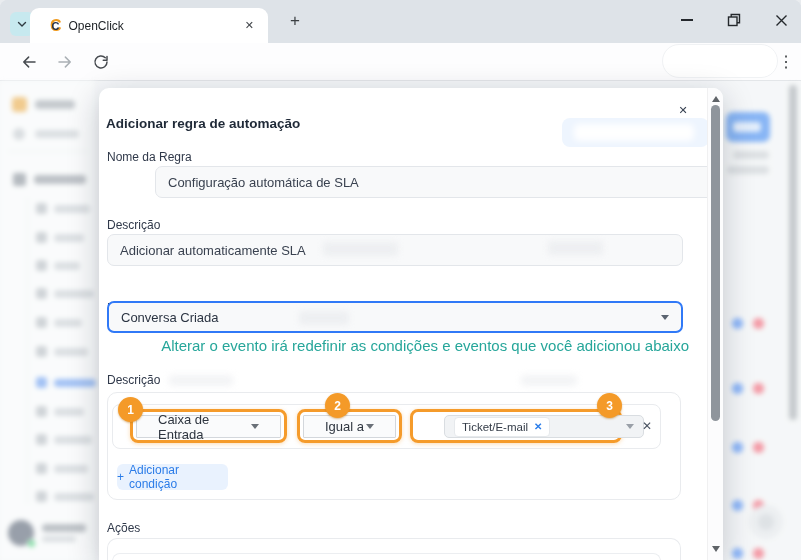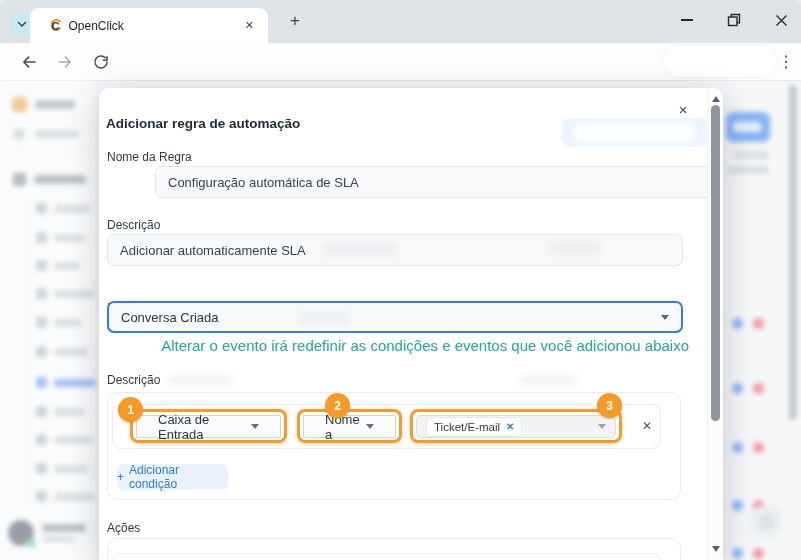--- a/index.html
+++ b/index.html
@@ -46,21 +46,21 @@
   .helper { position:absolute; right:34px; top:249px; font-size:15px; color:#26a69a; }
   .caret { width:0; height:0; border-left:4px solid transparent; border-right:4px solid transparent; border-top:5px solid #6a7078; }
   .smudge { position:absolute; background:#e9ebee; border-radius:3px; filter:blur(3px); opacity:.7; }
 
   .condcard { position:absolute; left:8px; top:304px; width:574px; height:108px; background:#fff; border:1px solid #e9ebee; border-radius:10px; }
   .condrow { position:absolute; left:13px; top:316px; width:549px; height:45px; background:#fff; border:1px solid #e9ebee; border-radius:8px; }
   .hibox { position:absolute; border:3px solid #f59b2b; border-radius:8px; box-shadow:0 1px 4px rgba(244,155,43,.35); background:transparent; }
   .badge { position:absolute; width:25px; height:25px; border-radius:50%; background:#f49a28; color:#fff; font-size:12px; font-weight:700; display:flex; align-items:center; justify-content:center; box-shadow:0 1px 2px rgba(180,110,10,.45); z-index:5; }
   .csel { position:absolute; background:#fafbfc; border:1px solid #d3d7dc; border-radius:1px; display:flex; align-items:center; font-size:13px; color:#2f3640; padding:0 21px; }
   .csel .caret { margin-left:auto; }
-  .msel { position:absolute; background:#f1f3f5; border:1px solid #d9dde1; border-radius:5px; display:flex; align-items:center; padding:0 9px; }
+  .msel { position:absolute; background:#f1f3f5; border:1px solid #d9dde1; border-radius:5px; display:flex; align-items:center; padding:0 9px;margin-left:28px; }
   .tag { background:#fff; border:1px solid #e6e9ec; border-radius:4px; height:20px; display:flex; align-items:center; padding:0 7px; font-size:11.5px; color:#333b47; }
   .tagx { color:#2b7de9; font-weight:700; font-size:10px; margin-left:6px; }
   .rowx { position:absolute; left:540px; top:330px; width:16px; height:16px; font-size:12px; color:#4b5563; text-align:center; line-height:16px; }
   .addcond { position:absolute; left:18px; top:376px; width:111px; height:26px; background:#e9f2fe; border-radius:6px; color:#2b7ce8; font-size:12px; display:flex; align-items:center; justify-content:center; gap:5px; }
   .actcard { position:absolute; left:8px; top:450px; width:574px; height:40px; background:#fff; border:1px solid #e9ebee; border-radius:10px 10px 0 0; border-bottom:none; }
   .actrow { position:absolute; left:13px; top:465px; width:549px; height:20px; background:#fff; border:1px solid #eceef1; border-radius:8px 8px 0 0; border-bottom:none; }
 
   
   .msb { position:absolute; right:0; top:0; width:16px; height:472px; background:#fcfcfd; border-left:1px solid #f0f0f1; }
   .msb-thumb { position:absolute; left:3px; top:17px; width:9px; height:316px; background:#8f959c; border-radius:5px; }
@@ -213,21 +213,21 @@
 
       <div class="hibox" style="left:31px;top:321px;width:157px;height:34px;"></div>
       <div class="csel" style="left:37px;top:327px;width:145px;height:23px;">
         <span>Caixa de Entrada</span>
         <span class="caret"></span>
       </div>
       <div class="badge" style="left:19px;top:309px;">1</div>
 
       <div class="hibox" style="left:198px;top:321px;width:105px;height:34px;"></div>
       <div class="csel" style="left:204px;top:327px;width:93px;height:23px;">
-        <span>Nome a</span>
+        <span>Igual a</span>
         <span class="caret"></span>
       </div>
       <div class="badge" style="left:226px;top:305px;">2</div>
 
       <div class="hibox" style="left:311px;top:321px;width:212px;height:34px;"></div>
       <div class="msel" style="left:317px;top:327px;width:200px;height:23px;">
         <span class="tag">
           <span>Ticket/E-mail</span>
           <span class="tagx">✕</span>
         </span>

